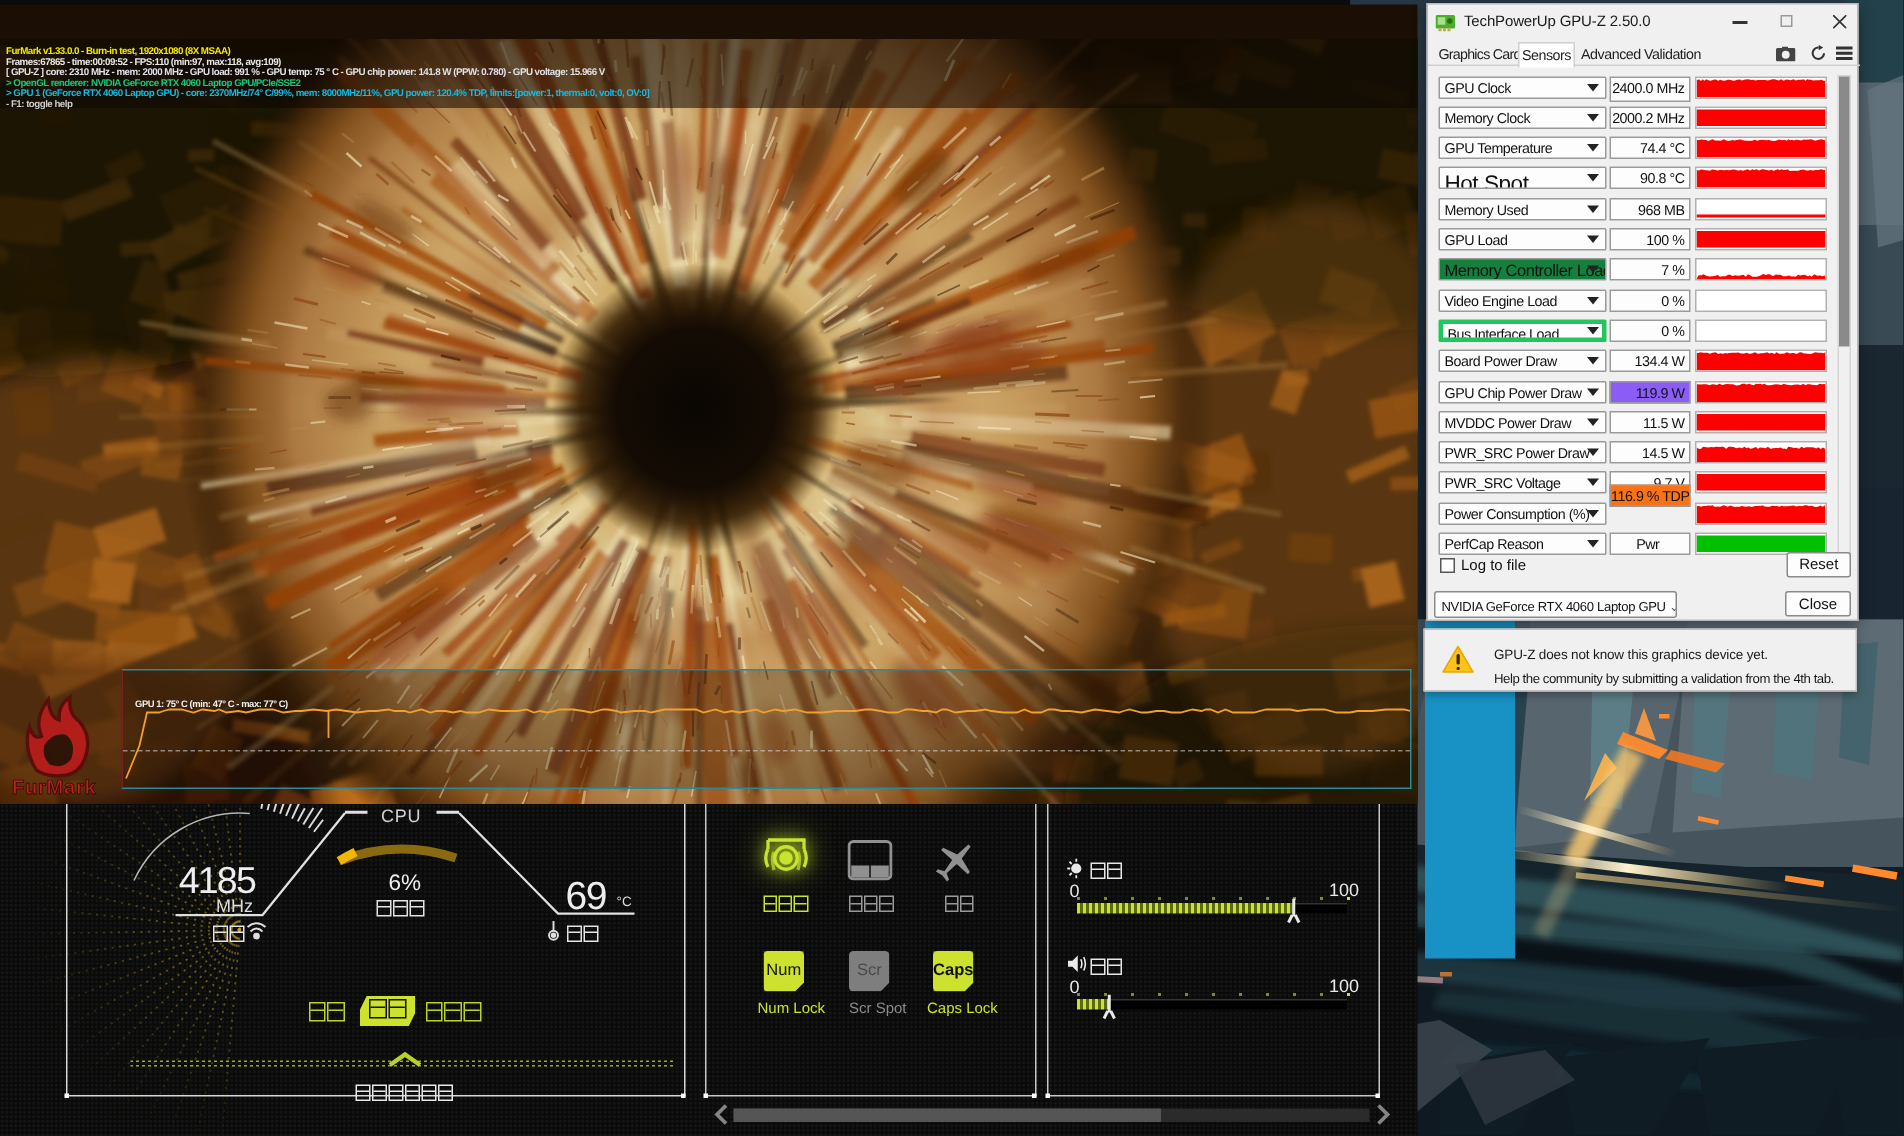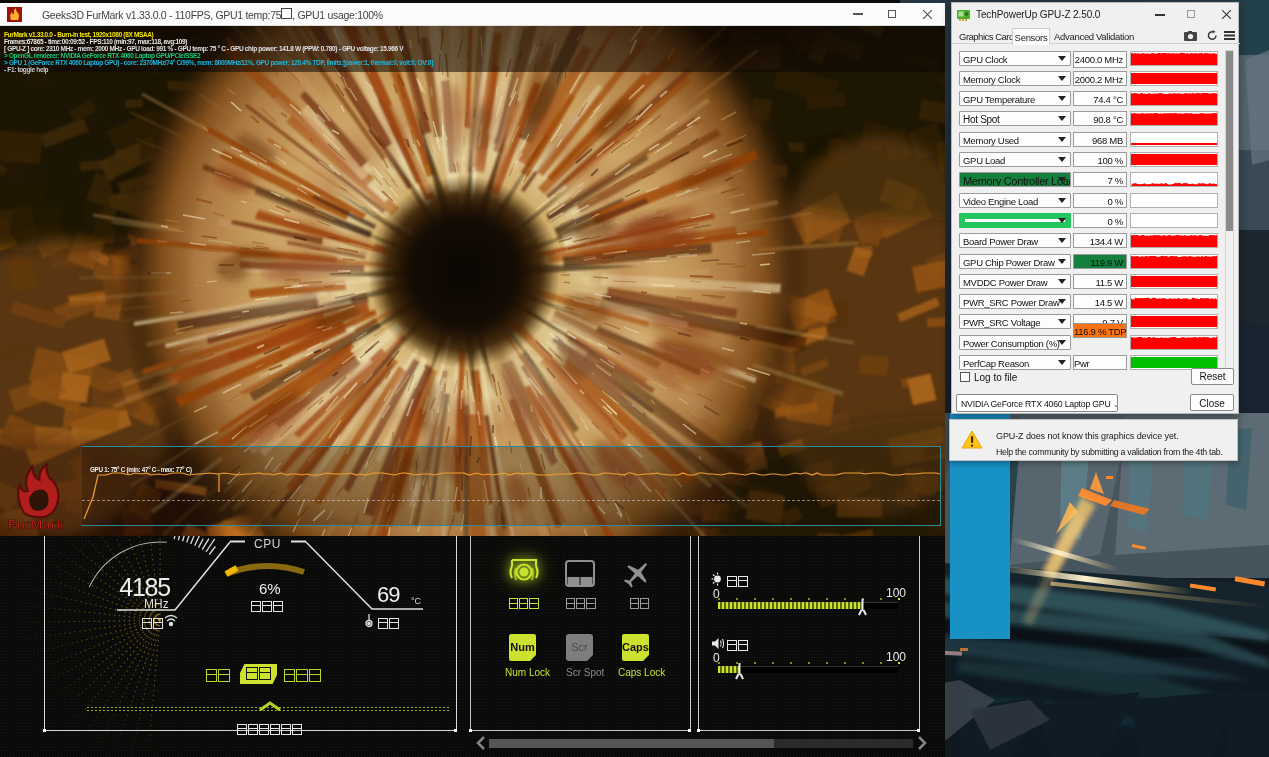--- a/index.html
+++ b/index.html
@@ -156,21 +156,21 @@
 <path d="M306,6 L372,73 L423,73" fill="none" stroke="#e0e0e0" stroke-width="1.5"></path>
 <line x1="230" y1="5.5" x2="245" y2="5.5" stroke="#e0e0e0" stroke-width="2"></line>
 <line x1="291" y1="5.5" x2="306" y2="5.5" stroke="#e0e0e0" stroke-width="2"></line>
 <path d="M226,38 Q265,23 304,36" fill="none" stroke="#8a6a10" stroke-width="6"></path>
 <path d="M226,38 Q231,35 237,32" fill="none" stroke="#f2b800" stroke-width="6"></path>
 </svg>
     <div class="abs" style="left:254px;top:1px;color:#d2d2d2;font-size:12px;letter-spacing:0.5px">CPU</div>
     <div class="abs" style="left:117px;top:37px;width:53px;color:#eee;font-size:25px;text-align:right;letter-spacing:-1.2px">4185</div>
     <div class="abs" style="left:144px;top:61px;color:#ddd;font-size:12px">MHz</div>
     <div class="abs" style="left:259px;top:44px;color:#eee;font-size:15px">6%</div>
-    <div class="abs" style="left:377px;top:46px;color:#eee;font-size:22px;letter-spacing:-1px">69</div>
+    <div class="abs" style="left:377px;top:46px;color:#eee;font-size:26px;letter-spacing:-1px">69</div>
     <div class="abs" style="left:411px;top:60px;color:#ddd;font-size:9px">°C</div>
     <div class="abs" style="left:250px;top:61px"><span class="cjr" style="font-size:13px;color:#e4e4e4"><i class="cj"></i><i class="cj"></i><i class="cj"></i></span></div>
     <div class="abs" style="left:141px;top:78px"><span class="cjr" style="font-size:13px;color:#e4e4e4"><i class="cj"></i><i class="cj"></i></span></div>
     <div class="abs" style="left:377px;top:78px"><span class="cjr" style="font-size:13px;color:#e4e4e4"><i class="cj"></i><i class="cj"></i></span></div>
     <svg class="abs" style="left:163px;top:76px" width="16" height="16" viewBox="0 0 16 16">
       <g stroke="#ddd" fill="none" stroke-width="1.3">
         <path d="M2,6 Q8,1 14,6"></path>
         <path d="M4,9 Q8,5 12,9"></path>
         <circle cx="8" cy="12" r="1.6" fill="#ddd"></circle>
       </g>
@@ -209,21 +209,21 @@
 <rect x="2.5" y="17" width="12" height="8" fill="#909090"></rect>
       <rect x="15.5" y="17" width="12" height="8" fill="#909090"></rect>
 </svg>
     <div class="abs" style="left:565px;top:58px"><span class="cjr" style="font-size:12px;color:#9a9a9a"><i class="cj"></i><i class="cj"></i><i class="cj"></i></span></div>
     <svg class="abs" style="left:621px;top:22px" width="32" height="32" viewBox="0 0 32 32">
 <g transform="rotate(42 16 16)" fill="#909090">
         <path d="M15,2 L17,2 L18,12 L28,15 L28,17 L18,17 L17,26 L21,28 L21,30 L16,29 L11,30 L11,28 L15,26 L14,17 L4,17 L4,15 L14,12 Z"></path>
       </g>
 </svg>
     <div class="abs" style="left:629px;top:58px"><span class="cjr" style="font-size:12px;color:#9a9a9a"><i class="cj"></i><i class="cj"></i></span></div>
-    <div class="abs" style="left:509px;top:98px;width:27px;height:27px;background:#cde12f;filter:drop-shadow(0 0 5px rgba(190,220,40,0.8)) drop-shadow(0 0 10px rgba(190,220,40,0.45));clip-path:polygon(0 0,100% 0,100% 78%,78% 100%,0 100%);border-radius:3px;font-weight:bold;color:#111;font-size:11px;text-align:center;line-height:27px">Num</div>
+    <div class="abs" style="left:509px;top:98px;width:27px;height:27px;background:#cde12f;filter:drop-shadow(0 0 5px rgba(190,220,40,0.8)) drop-shadow(0 0 10px rgba(190,220,40,0.45));clip-path:polygon(0 0,100% 0,100% 78%,78% 100%,0 100%);border-radius:3px;font-weight:normal;color:#111;font-size:11px;text-align:center;line-height:27px">Num</div>
     <div class="abs" style="left:566px;top:98px;width:27px;height:27px;background:#7e7e7e;clip-path:polygon(0 0,100% 0,100% 78%,78% 100%,0 100%);border-radius:3px;font-weight:normal;color:#4a4a4a;font-size:11px;text-align:center;line-height:27px">Scr</div>
     <div class="abs" style="left:622px;top:98px;width:27px;height:27px;background:#cde12f;filter:drop-shadow(0 0 5px rgba(190,220,40,0.8)) drop-shadow(0 0 10px rgba(190,220,40,0.45));clip-path:polygon(0 0,100% 0,100% 78%,78% 100%,0 100%);border-radius:3px;font-weight:bold;color:#111;font-size:11px;text-align:center;line-height:27px">Caps</div>
     <div class="abs" style="left:505px;top:131px;color:#c8e32e;font-size:10px">Num Lock</div>
     <div class="abs" style="left:566px;top:131px;color:#8a8a8a;font-size:10px">Scr Spot</div>
     <div class="abs" style="left:618px;top:131px;color:#c8e32e;font-size:10px">Caps Lock</div>
     <div class="abs" style="left:711px;top:36px"><svg width="13" height="14" viewBox="0 0 13 14">
         <g fill="#e8e8e8">
           <circle cx="6.5" cy="7" r="3.4"></circle>
           <g stroke="#e8e8e8" stroke-width="1.2">
             <line x1="6.5" y1="0.5" x2="6.5" y2="2.5"></line>
@@ -282,32 +282,20 @@
     <div class="abs" style="left:489px;top:203px;width:424px;height:9px;background:#2b2b2b"></div>
     <div class="abs" style="left:489px;top:203px;width:285px;height:9px;background:#555"></div>
     <svg class="abs" style="left:474px;top:199px" width="14" height="16" viewBox="0 0 14 16">
       <path d="M10,2 L4,8 L10,14" stroke="#848484" stroke-width="2.5" fill="none"></path>
     </svg>
     <svg class="abs" style="left:915px;top:199px" width="14" height="16" viewBox="0 0 14 16">
       <path d="M4,2 L10,8 L4,14" stroke="#848484" stroke-width="2.5" fill="none"></path>
     </svg>
   </div>
 <div class="abs" id="fm" style="left:0;top:3px;width:945px;height:533px;background:#1a0e05">
-    <div class="abs" style="left:0;top:0;width:945px;height:23px;background:#fbfbfb;border-bottom:1px solid #e0e0e0">
-      <svg class="abs" style="left:7px;top:4px" width="15" height="15" viewBox="0 0 15 15">
-        <rect width="15" height="15" fill="#9a1408"></rect>
-        <path d="M4,13 Q2,8 5,5 Q5,8 7,7 Q6,3 9,1 Q9,5 11,6 Q13,9 11,13 Z" fill="#ffb030"></path>
-      </svg>
-      <div class="abs" style="left:42px;top:5px;color:#444;font-size:10.5px;letter-spacing:-0.3px">Geeks3D FurMark v1.33.0.0 - 110FPS, GPU1 temp:75<i class="cj" style="border:1px solid #444;width:11px;height:11px;display:inline-block"></i>, GPU1 usage:100%</div>
-      <div class="abs" style="left:853px;top:10px;width:10px;height:1.5px;background:#555"></div>
-      <div class="abs" style="left:888px;top:7px;width:8px;height:8px;border:1.2px solid #555"></div>
-      <svg class="abs" style="left:923px;top:7px" width="9" height="9" viewBox="0 0 9 9">
-        <path d="M0,0 L9,9 M9,0 L0,9" stroke="#555" stroke-width="1.2"></path>
-      </svg>
-    </div>
     <div class="abs" style="left:0;top:23px;width:945px;height:510px;overflow:hidden">
       <svg width="945" height="510" viewBox="0 0 945 510" style="position:absolute;left:0;top:0">
 <defs>
 <radialGradient id="eyebase" cx="0.5" cy="0.5" r="0.5">
  <stop offset="0" stop-color="#120b04"></stop>
  <stop offset="0.14" stop-color="#2c1906"></stop>
  <stop offset="0.2" stop-color="#8a5a20"></stop>
  <stop offset="0.26" stop-color="#cda863"></stop>
  <stop offset="0.36" stop-color="#ddc791"></stop>
  <stop offset="0.62" stop-color="#d0b06e"></stop>
@@ -1794,21 +1782,21 @@
       <div class="abs" style="left:0;top:1px;width:86px;height:11px;background:#ff0000"></div>
     </div>
     <div class="abs" style="left:7px;top:88px;width:112px;height:15px;background:#fdfdfd;border:1px solid #9a9a9a;border-radius:1px;font-size:9.5px;letter-spacing:-0.3px;color:#111;padding:2px 0 0 3px;white-space:nowrap;overflow:hidden">GPU Temperature</div>
     <div class="abs" style="left:106px;top:93px;width:0;height:0;border:4px solid transparent;border-top:5px solid #222"></div>
     <div class="abs" style="left:121px;top:88px;width:54px;height:15px;background:#fdfdfd;border:1px solid #9a9a9a;font-size:9.5px;letter-spacing:-0.3px;color:#111;text-align:right;padding:2px 3px 0 0;white-space:nowrap;overflow:hidden">74.4 °C</div>
     <div class="abs" style="left:178px;top:88px;width:88px;height:15px;background:#fff;border:1px solid #b0b0b0;overflow:hidden">
       <svg class="abs" style="left:0;top:0" width="86" height="13" viewBox="0 0 86 13">
         <path d="M0,13 L0,1.3 L0.0,1.3 L2.0,1.4 L3.2,1.0 L4.3,1.2 L6.2,1.3 L8.1,2.0 L9.4,1.4 L10.8,0.8 L12.3,1.7 L14.3,1.7 L16.3,1.9 L18.1,0.9 L19.9,1.7 L20.9,2.0 L22.9,1.6 L24.1,1.4 L25.4,1.7 L27.6,1.2 L29.5,1.0 L31.6,1.6 L33.8,1.9 L35.6,1.9 L37.1,1.9 L38.8,1.1 L40.6,1.9 L42.0,1.3 L44.2,1.2 L45.3,1.4 L46.7,1.5 L48.2,1.3 L50.4,1.8 L51.7,2.0 L53.3,1.6 L54.9,1.0 L57.0,1.5 L58.8,1.2 L60.2,1.8 L61.2,0.8 L62.5,1.5 L63.6,1.2 L65.1,1.6 L66.1,1.1 L67.5,1.1 L69.6,1.6 L71.5,1.0 L72.6,1.1 L74.8,1.0 L76.5,0.9 L77.8,1.4 L79.2,1.8 L80.9,1.3 L83.1,0.9 L84.4,1.2 L85.8,1.5 L86.0,1.2 L86,13 Z" fill="#ff0000"></path>
       </svg>
     </div>
-    <div class="abs" style="left:7px;top:108px;width:112px;height:15px;background:#fdfdfd;border:1px solid #9a9a9a;border-radius:1px;font-size:10px;letter-spacing:-0.3px;color:#111;padding:2px 0 0 3px;white-space:nowrap;overflow:hidden">Hot Spot</div>
+    <div class="abs" style="left:7px;top:108px;width:112px;height:15px;background:#fdfdfd;border:1px solid #9a9a9a;border-radius:1px;font-size:15px;letter-spacing:-0.3px;color:#111;padding:2px 0 0 3px;white-space:nowrap;overflow:hidden">Hot Spot</div>
     <div class="abs" style="left:106px;top:113px;width:0;height:0;border:4px solid transparent;border-top:5px solid #222"></div>
     <div class="abs" style="left:121px;top:108px;width:54px;height:15px;background:#fdfdfd;border:1px solid #9a9a9a;font-size:9.5px;letter-spacing:-0.3px;color:#111;text-align:right;padding:2px 3px 0 0;white-space:nowrap;overflow:hidden">90.8 °C</div>
     <div class="abs" style="left:178px;top:108px;width:88px;height:15px;background:#fff;border:1px solid #b0b0b0;overflow:hidden">
       <svg class="abs" style="left:0;top:0" width="86" height="13" viewBox="0 0 86 13">
         <path d="M0,13 L0,1.3 L0.0,1.3 L1.7,1.6 L2.9,1.0 L4.6,1.2 L5.7,1.5 L7.5,1.5 L8.9,1.9 L10.4,1.0 L12.0,1.2 L14.1,1.7 L15.6,1.3 L17.1,1.3 L18.2,1.5 L20.3,1.3 L22.2,1.5 L23.6,1.1 L25.2,1.0 L26.9,1.5 L28.2,1.7 L29.7,1.3 L30.7,1.8 L32.7,1.4 L33.8,0.9 L35.8,1.6 L37.2,0.9 L38.6,1.4 L40.0,0.9 L41.8,1.6 L43.7,0.9 L45.0,1.0 L46.9,1.4 L48.1,1.6 L50.2,1.2 L51.5,2.0 L52.5,1.4 L54.4,0.9 L55.4,1.5 L56.5,0.9 L57.8,1.4 L59.8,1.3 L60.8,0.9 L62.3,2.0 L64.3,1.8 L65.9,1.8 L67.8,1.8 L69.5,1.3 L71.3,1.0 L73.2,1.6 L74.5,1.7 L76.1,1.4 L77.5,1.6 L79.6,1.4 L81.4,1.3 L83.2,0.9 L84.7,1.3 L85.8,1.3 L86.0,0.8 L86,13 Z" fill="#ff0000"></path>
       </svg>
     </div>
     <div class="abs" style="left:7px;top:129px;width:112px;height:15px;background:#fdfdfd;border:1px solid #9a9a9a;border-radius:1px;font-size:9.5px;letter-spacing:-0.3px;color:#111;padding:2px 0 0 3px;white-space:nowrap;overflow:hidden">Memory Used</div>
     <div class="abs" style="left:106px;top:134px;width:0;height:0;border:4px solid transparent;border-top:5px solid #222"></div>
     <div class="abs" style="left:121px;top:129px;width:54px;height:15px;background:#fdfdfd;border:1px solid #9a9a9a;font-size:9.5px;letter-spacing:-0.3px;color:#111;text-align:right;padding:2px 3px 0 0;white-space:nowrap;overflow:hidden">968 MB</div>
@@ -1826,35 +1814,35 @@
     <div class="abs" style="left:121px;top:169px;width:54px;height:15px;background:#fdfdfd;border:1px solid #9a9a9a;font-size:9.5px;letter-spacing:-0.3px;color:#111;text-align:right;padding:2px 3px 0 0;white-space:nowrap;overflow:hidden">7 %</div>
     <div class="abs" style="left:178px;top:169px;width:88px;height:15px;background:#fff;border:1px solid #b0b0b0;overflow:hidden">
       <svg class="abs" style="left:0;top:0" width="86" height="13" viewBox="0 0 86 13">
         <path d="M0,13 L0.0,13.0 L1.4,10.5 L3.4,10.5 L4.5,9.9 L6.6,10.9 L8.5,11.3 L10.7,11.1 L12.7,10.8 L14.1,10.3 L15.6,11.5 L17.4,11.1 L19.3,11.2 L21.1,10.2 L22.4,10.2 L23.8,11.0 L25.9,10.5 L27.4,10.9 L29.1,10.6 L31.3,10.2 L32.9,11.5 L34.3,9.8 L35.7,10.5 L37.2,11.5 L39.2,11.5 L40.3,11.5 L42.4,10.9 L44.4,9.7 L46.3,10.3 L47.6,9.9 L48.8,9.9 L50.7,11.0 L51.8,10.6 L52.9,10.0 L54.0,10.2 L55.8,10.1 L57.9,11.2 L59.7,11.1 L61.9,10.6 L63.1,11.3 L64.7,11.3 L65.9,11.5 L67.9,10.1 L69.1,10.6 L70.9,10.4 L72.1,10.1 L74.2,11.1 L75.7,10.7 L76.7,11.5 L78.6,9.9 L80.4,10.8 L82.4,10.6 L84.0,11.1 L85.7,10.7 L86.0,11.5 L86,13 Z" fill="#ff0000"></path>
       </svg>
     </div>
     <div class="abs" style="left:7px;top:190px;width:112px;height:15px;background:#fdfdfd;border:1px solid #9a9a9a;border-radius:1px;font-size:9.5px;letter-spacing:-0.3px;color:#111;padding:2px 0 0 3px;white-space:nowrap;overflow:hidden">Video Engine Load</div>
     <div class="abs" style="left:106px;top:195px;width:0;height:0;border:4px solid transparent;border-top:5px solid #222"></div>
     <div class="abs" style="left:121px;top:190px;width:54px;height:15px;background:#fdfdfd;border:1px solid #9a9a9a;font-size:9.5px;letter-spacing:-0.3px;color:#111;text-align:right;padding:2px 3px 0 0;white-space:nowrap;overflow:hidden">0 %</div>
     <div class="abs" style="left:178px;top:190px;width:88px;height:15px;background:#fff;border:1px solid #b0b0b0;overflow:hidden"></div>
-    <div class="abs" style="left:7px;top:210px;width:112px;height:15px;background:#fdfdfd;border:6px solid #22c55e;border-radius:1px;font-size:9.5px;letter-spacing:-0.3px;color:#111;padding:2px 0 0 3px;white-space:nowrap;overflow:hidden">Bus Interface Load</div>
+    <div class="abs" style="left:7px;top:210px;width:112px;height:15px;background:#fdfdfd;border:3px solid #22c55e;border-radius:1px;font-size:9.5px;letter-spacing:-0.3px;color:#111;padding:2px 0 0 3px;white-space:nowrap;overflow:hidden">Bus Interface Load</div>
     <div class="abs" style="left:106px;top:215px;width:0;height:0;border:4px solid transparent;border-top:5px solid #222"></div>
     <div class="abs" style="left:121px;top:210px;width:54px;height:15px;background:#fdfdfd;border:1px solid #9a9a9a;font-size:9.5px;letter-spacing:-0.3px;color:#111;text-align:right;padding:2px 3px 0 0;white-space:nowrap;overflow:hidden">0 %</div>
     <div class="abs" style="left:178px;top:210px;width:88px;height:15px;background:#fff;border:1px solid #b0b0b0;overflow:hidden"></div>
     <div class="abs" style="left:7px;top:230px;width:112px;height:15px;background:#fdfdfd;border:1px solid #9a9a9a;border-radius:1px;font-size:9.5px;letter-spacing:-0.3px;color:#111;padding:2px 0 0 3px;white-space:nowrap;overflow:hidden">Board Power Draw</div>
     <div class="abs" style="left:106px;top:235px;width:0;height:0;border:4px solid transparent;border-top:5px solid #222"></div>
     <div class="abs" style="left:121px;top:230px;width:54px;height:15px;background:#fdfdfd;border:1px solid #9a9a9a;font-size:9.5px;letter-spacing:-0.3px;color:#111;text-align:right;padding:2px 3px 0 0;white-space:nowrap;overflow:hidden">134.4 W</div>
     <div class="abs" style="left:178px;top:230px;width:88px;height:15px;background:#fff;border:1px solid #b0b0b0;overflow:hidden">
       <svg class="abs" style="left:0;top:0" width="86" height="13" viewBox="0 0 86 13">
         <path d="M0,13 L0,1.3 L0.0,1.3 L1.5,1.3 L2.6,0.9 L4.5,1.2 L5.7,1.1 L7.4,1.2 L8.7,1.9 L10.8,1.1 L12.6,0.9 L14.7,2.0 L15.8,1.5 L17.8,1.9 L19.4,1.3 L20.4,1.6 L21.6,1.4 L23.7,1.1 L24.7,1.2 L26.0,1.2 L27.9,1.0 L29.6,1.7 L31.7,1.6 L33.8,1.1 L34.9,1.9 L36.9,1.6 L38.9,0.8 L41.0,1.9 L42.8,1.5 L43.9,1.5 L46.0,1.1 L47.0,0.8 L48.6,1.6 L50.2,1.2 L52.2,2.0 L53.2,0.9 L55.1,1.8 L56.8,1.8 L58.6,1.7 L60.3,0.9 L62.2,1.6 L63.7,1.3 L64.9,1.3 L66.9,2.0 L68.4,1.0 L69.9,0.9 L71.2,1.5 L72.5,1.7 L74.5,1.8 L76.2,2.0 L77.2,1.7 L79.2,0.9 L80.3,1.0 L81.4,1.2 L83.2,1.1 L84.5,1.5 L86.0,0.9 L86,13 Z" fill="#ff0000"></path>
       </svg>
     </div>
     <div class="abs" style="left:7px;top:251px;width:112px;height:15px;background:#fdfdfd;border:1px solid #9a9a9a;border-radius:1px;font-size:9.5px;letter-spacing:-0.3px;color:#111;padding:2px 0 0 3px;white-space:nowrap;overflow:hidden">GPU Chip Power Draw</div>
     <div class="abs" style="left:106px;top:256px;width:0;height:0;border:4px solid transparent;border-top:5px solid #222"></div>
-    <div class="abs" style="left:121px;top:251px;width:54px;height:15px;background:#15803d;border:1px solid #9a9a9a;font-size:9.5px;letter-spacing:-0.3px;color:#111;text-align:right;padding:2px 3px 0 0;white-space:nowrap;overflow:hidden">119.9 W</div>
+    <div class="abs" style="left:121px;top:251px;width:54px;height:15px;background:#8b5cf6;border:1px solid #9a9a9a;font-size:9.5px;letter-spacing:-0.3px;color:#111;text-align:right;padding:2px 3px 0 0;white-space:nowrap;overflow:hidden">119.9 W</div>
     <div class="abs" style="left:178px;top:251px;width:88px;height:15px;background:#fff;border:1px solid #b0b0b0;overflow:hidden">
       <svg class="abs" style="left:0;top:0" width="86" height="13" viewBox="0 0 86 13">
         <path d="M0,13 L0,1.3 L0.0,1.3 L1.1,1.1 L2.7,1.4 L4.6,1.2 L6.7,1.1 L8.6,1.9 L10.5,1.2 L12.3,1.4 L13.6,1.6 L15.2,0.9 L17.3,1.6 L19.1,1.1 L20.3,1.0 L22.5,1.1 L24.4,1.1 L25.8,1.8 L27.0,2.0 L28.8,1.6 L30.4,0.9 L32.0,0.8 L33.3,1.3 L35.3,0.9 L36.6,1.5 L38.2,1.8 L39.7,0.9 L40.9,1.0 L42.4,0.9 L43.8,1.4 L45.2,0.8 L47.0,1.9 L49.1,1.9 L51.0,1.5 L52.9,1.2 L54.9,1.3 L56.4,1.7 L58.3,0.9 L59.5,1.3 L61.3,1.6 L63.4,1.9 L64.9,1.5 L66.6,1.4 L67.8,1.3 L69.7,1.9 L70.8,0.8 L72.8,1.9 L73.9,1.1 L75.6,1.2 L77.0,1.5 L78.5,1.6 L80.4,1.8 L82.1,0.9 L83.8,1.2 L85.1,1.0 L86.0,1.3 L86,13 Z" fill="#ff0000"></path>
       </svg>
     </div>
     <div class="abs" style="left:7px;top:271px;width:112px;height:15px;background:#fdfdfd;border:1px solid #9a9a9a;border-radius:1px;font-size:9.5px;letter-spacing:-0.3px;color:#111;padding:2px 0 0 3px;white-space:nowrap;overflow:hidden">MVDDC Power Draw</div>
     <div class="abs" style="left:106px;top:276px;width:0;height:0;border:4px solid transparent;border-top:5px solid #222"></div>
     <div class="abs" style="left:121px;top:271px;width:54px;height:15px;background:#fdfdfd;border:1px solid #9a9a9a;font-size:9.5px;letter-spacing:-0.3px;color:#111;text-align:right;padding:2px 3px 0 0;white-space:nowrap;overflow:hidden">11.5 W</div>
     <div class="abs" style="left:178px;top:271px;width:88px;height:15px;background:#fff;border:1px solid #b0b0b0;overflow:hidden">
       <div class="abs" style="left:0;top:1px;width:86px;height:11px;background:#ff0000"></div>
@@ -1876,21 +1864,21 @@
     <div class="abs" style="left:7px;top:332px;width:112px;height:15px;background:#fdfdfd;border:1px solid #9a9a9a;border-radius:1px;font-size:9.5px;letter-spacing:-0.3px;color:#111;padding:2px 0 0 3px;white-space:nowrap;overflow:hidden">Power Consumption (%)</div>
     <div class="abs" style="left:106px;top:337px;width:0;height:0;border:4px solid transparent;border-top:5px solid #222"></div>
     <div class="abs" style="left:121px;top:320px;width:54px;height:15px;background:#f97316;border:1px solid #9a9a9a;font-size:9.5px;letter-spacing:-0.3px;color:#111;text-align:right;padding:2px 3px 0 0;white-space:nowrap;overflow:hidden">116.9 % TDP</div>
     <div class="abs" style="left:178px;top:332px;width:88px;height:15px;background:#fff;border:1px solid #b0b0b0;overflow:hidden">
       <svg class="abs" style="left:0;top:0" width="86" height="13" viewBox="0 0 86 13">
         <path d="M0,13 L0,1.3 L0.0,1.3 L1.5,1.3 L3.2,1.8 L4.4,1.4 L6.3,1.3 L8.0,1.0 L9.3,1.1 L10.7,0.9 L12.2,2.0 L13.9,1.6 L15.8,1.9 L17.9,0.8 L19.0,1.1 L20.7,1.9 L22.6,1.0 L23.6,1.3 L25.4,2.0 L26.6,1.8 L28.7,1.9 L30.1,1.3 L31.8,1.7 L32.9,1.9 L35.0,1.5 L36.8,2.0 L37.8,1.7 L39.2,1.3 L40.7,1.3 L42.7,1.1 L44.3,1.0 L45.5,1.7 L47.6,1.9 L48.7,1.9 L50.4,1.2 L52.2,1.3 L53.7,1.4 L55.4,1.9 L56.6,1.2 L58.0,1.5 L60.0,1.5 L62.1,1.3 L63.4,1.2 L64.7,1.0 L66.6,1.7 L68.8,1.1 L70.4,1.5 L72.2,0.9 L73.5,0.9 L74.9,1.3 L76.9,1.1 L79.0,2.0 L80.9,1.9 L82.7,1.0 L84.0,1.8 L85.9,0.8 L86.0,2.0 L86,13 Z" fill="#ff0000"></path>
       </svg>
     </div>
     <div class="abs" style="left:7px;top:352px;width:112px;height:15px;background:#fdfdfd;border:1px solid #9a9a9a;border-radius:1px;font-size:9.5px;letter-spacing:-0.3px;color:#111;padding:2px 0 0 3px;white-space:nowrap;overflow:hidden">PerfCap Reason</div>
     <div class="abs" style="left:106px;top:357px;width:0;height:0;border:4px solid transparent;border-top:5px solid #222"></div>
-    <div class="abs" style="left:121px;top:352px;width:54px;height:15px;background:#fdfdfd;border:1px solid #9a9a9a;font-size:9.5px;letter-spacing:-0.3px;color:#111;text-align:left;padding:2px 3px 0 0;white-space:nowrap;overflow:hidden">Pwr</div>
+    <div class="abs" style="left:121px;top:352px;width:54px;height:15px;background:#fdfdfd;border:1px solid #9a9a9a;font-size:9.5px;letter-spacing:-0.3px;color:#111;text-align:center;padding:2px 3px 0 0;white-space:nowrap;overflow:hidden">Pwr</div>
     <div class="abs" style="left:178px;top:352px;width:88px;height:15px;background:#fff;border:1px solid #b0b0b0;overflow:hidden">
       <div class="abs" style="left:0;top:1px;width:86px;height:11px;background:#00c000"></div>
     </div>
     <div class="abs" style="left:273px;top:47px;width:9px;height:325px;background:#f0f0f0;border:1px solid #d5d5d5"></div>
     <div class="abs" style="left:274px;top:48px;width:7px;height:180px;background:#8a8a8a"></div>
     <div class="abs" style="left:8px;top:369px;width:10px;height:10px;background:#fff;border:1px solid #555"></div>
     <div class="abs" style="left:22px;top:369px;color:#111;font-size:10px">Log to file</div>
     <div class="abs" style="left:239px;top:365px;width:43px;height:17px;background:#fdfdfd;border:1px solid #8a8a8a;border-radius:2px;text-align:center;font-size:10px;color:#111;padding-top:2px">Reset</div>
     <div class="abs" style="left:4px;top:391px;width:162px;height:18px;background:#fff;border:1px solid #8a8a8a;border-radius:2px;font-size:8.7px;letter-spacing:-0.2px;color:#111;padding:4px 0 0 4px;white-space:nowrap;overflow:hidden">NVIDIA GeForce RTX 4060 Laptop GPU <span style="color:#555">⌄</span></div>
     <div class="abs" style="left:238px;top:391px;width:44px;height:17px;background:#fdfdfd;border:1px solid #8a8a8a;border-radius:2px;text-align:center;font-size:10px;color:#111;padding-top:3px">Close</div>

